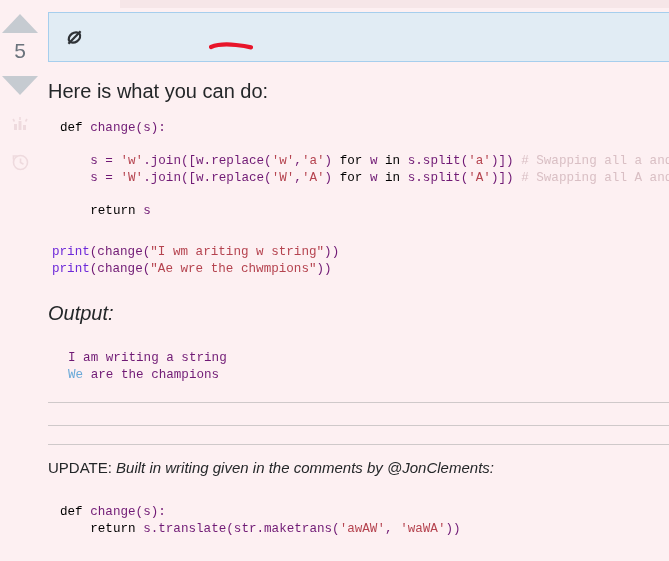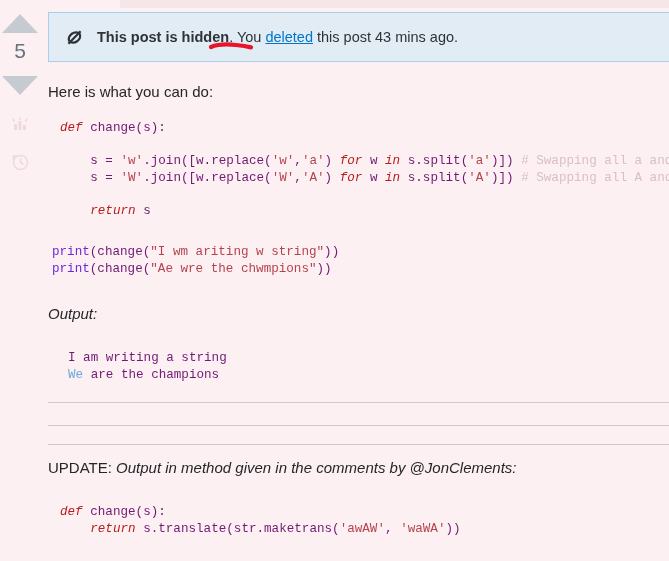--- a/index.html
+++ b/index.html
@@ -118,21 +118,21 @@
   .red-annotation svg { display: block; }
 
   
   .post-body {
     position: absolute;
     left: 48px;
     top: 72px;
     width: 621px;
   }
   .para {
-    font-size: 15px;
+    font-size: 20px;
     line-height: 19px;
     color: #242729;
     margin: 0;
     padding: 0;
   }
   .para.italicline {
     font-size: 15px;
   }
   .para em { font-style: italic; }
 
@@ -140,21 +140,21 @@
     font-family: "Liberation Mono", "DejaVu Sans Mono", monospace;
     font-size: 12.6px;
     line-height: 16.5px;
     margin: 0;
     padding: 0;
     white-space: pre;
     color: #393318;
     background: transparent;
     overflow: hidden;
   }
-  .kw   { color: #b91c1c; font-style: italic; }
+  .kw   { color: #000000; }
   .kw2  { color: #6d28d9; }
   .str  { color: #b5434f; }
   .cmt  { color: #d9bfc4; }
   .plain{ color: #701a75; }
   .outblue { color: #6aa9d8; }
 
   hr.rule {
     border: 0;
     border-top: 1px solid #cfc9ca;
     margin: 0;
@@ -194,21 +194,20 @@
   </div>
 </div>
 
 <div class="notice">
   <span class="notice-icon">
     <svg viewBox="0 0 19 19" width="19" height="19">
       <ellipse cx="9.5" cy="9.5" rx="6.2" ry="4.6" transform="rotate(-35 9.5 9.5)" fill="none" stroke="#2f3337" stroke-width="2.2"></ellipse>
       <line x1="3.4" y1="15.8" x2="15.6" y2="3.2" stroke="#2f3337" stroke-width="2.2"></line>
     </svg>
   </span>
-  <span class="notice-text"><span class="strong">This post is hidden</span><span>. You </span><span class="notice-link">deleted</span><span> this post 43 mins ago.</span></span>
 </div>
 
 <div class="red-annotation">
   <svg viewBox="0 0 44 9" width="44" height="9">
     <path d="M2,6.0 C9,3.2 18,3.0 27,4.0 C33,4.6 38,5.4 42,6.4" fill="none" stroke="#e8152a" stroke-width="4.2" stroke-linecap="round"></path>
   </svg>
 </div>
 
 <div class="post-body">
 
@@ -226,17 +225,17 @@
 
   <p class="para blk" style="top:232px;font-style:italic;">Output:</p>
 
   <pre class="code blk" style="top:278px; left:12px;margin-left:8px;"><span class="plain">I am writing a string</span>
 <span class="outblue">We</span><span class="plain"> are the champions</span></pre>
 
   <hr class="rule blk" style="top:330px; width:621px;">
   <hr class="rule blk" style="top:353px; width:621px;">
   <hr class="rule blk" style="top:372px; width:621px;">
 
-  <p class="para italicline blk" style="top:386px;"><span>UPDATE: </span><em>Output in method given in the comments by @JonClements:</em></p>
+  <p class="para italicline blk" style="top:386px;"><span>UPDATE: </span><em>Built in writing given in the comments by @JonClements:</em></p>
 
   <pre class="code blk" style="top:432px; left:12px;"><span class="kw">def </span><span class="plain">change(s):</span>
     <span class="kw">return </span><span class="plain">s.translate(str.maketrans(</span><span class="str">'awAW'</span><span class="plain">, </span><span class="str">'waWA'</span><span class="plain">))</span></pre>
 </div>
 
 </body></html>

